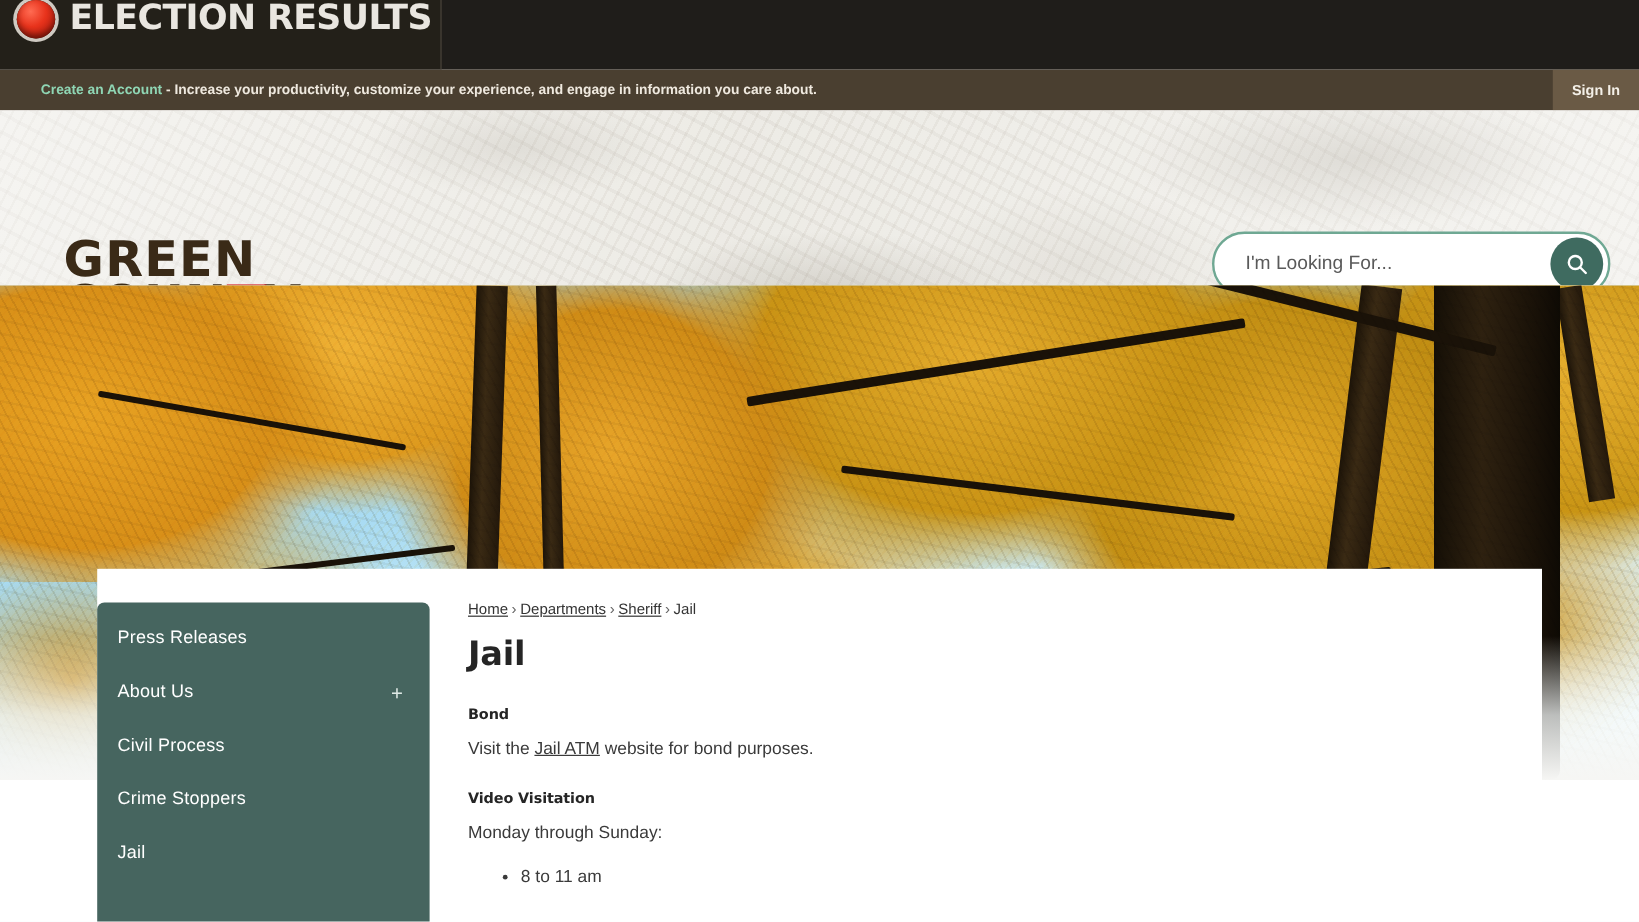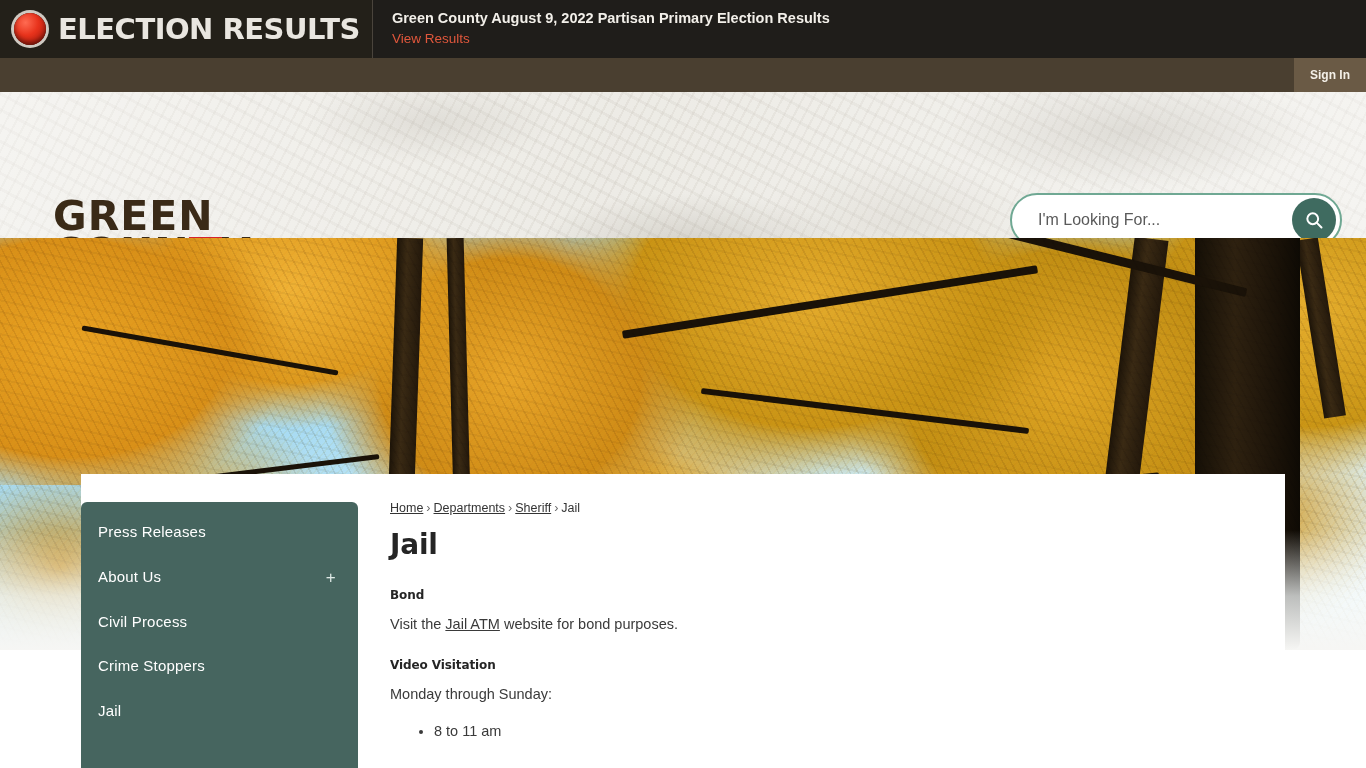--- a/index.html
+++ b/index.html
@@ -17,22 +17,22 @@
   .alert-bar {
     position: relative;
     height: 58px;
     background: #1f1d1a;
     display: flex;
     align-items: stretch;
     overflow: hidden;
   }
   .alert-left {
     display: flex;
-    align-items: center;
-    padding: 0 12px 0 14px;
+    align-items: flex-start;
+    padding: 0 7px 0 14px;
     border-right: 1px solid #4a443c;
     background: #232019;
   }
   .ball-icon {
     width: 32px; height: 32px;
     border-radius: 50%;
     background:
       radial-gradient(circle at 36% 30%, #ff6b52 0%, #e8331c 42%, #9c1408 100%);
     box-shadow: 0 0 0 3px #cfcac2, inset 0 -3px 5px rgba(0,0,0,.45);
     flex: 0 0 auto;
@@ -369,27 +369,26 @@
   }
 </style>
 </head>
 <body>
 
 <div class="alert-bar">
   <div class="alert-left">
     <div class="ball-icon"></div>
     <div class="alert-title">ELECTION RESULTS</div>
   </div>
-  <div class="alert-right">
-    <div class="alert-msg">Green County August 9, 2022 Partisan Primary Election Results</div>
-    <a class="alert-link">View Results</a>
+</div>
+
+<div class="account-bar">
+  <div class="account-msg">
+    <a class="create-link">Create an Account</a><span> - Increase your productivity, customize your experience, and engage in information you care about.</span>
   </div>
-</div>
-
-<div class="account-bar">
   <button class="signin-btn">Sign In</button>
 </div>
 
 <div class="site-header">
   <div class="header-dapple"></div>
 
   <a class="logo">
     <span class="logo-line logo-green">GREEN</span>
     <span class="logo-county-wrap">
       <span class="logo-county-a">COUN</span>

